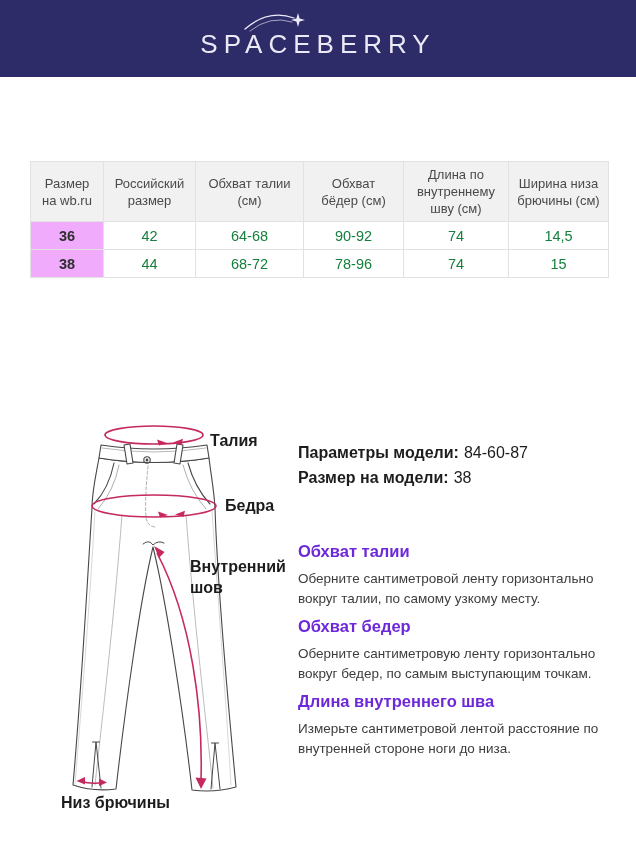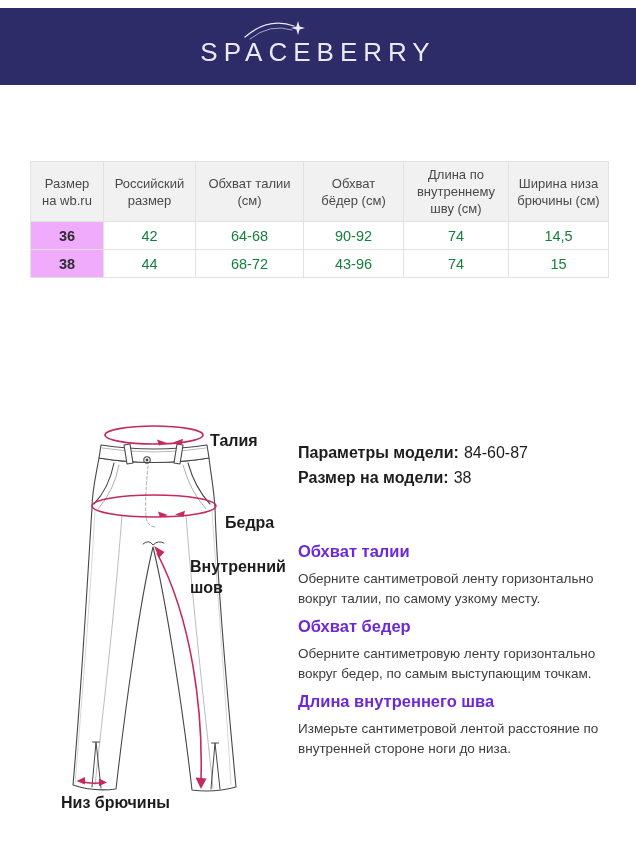--- a/index.html
+++ b/index.html
@@ -1,41 +1,41 @@
 <!DOCTYPE html>
 <html><head>
 <meta charset="utf-8">
 <style>
   * { margin:0; padding:0; box-sizing:border-box; }
   html,body { background:#fff; }
   body { font-family:"Liberation Sans", sans-serif; color:#222; }
   .page { position:relative; width:636px; height:848px; background:#fff; overflow:hidden; margin:0 auto; }
 
   
-  .brand-header { position:absolute; left:0; top:8px; width:636px; height:77px;
+  .brand-header { position:absolute; left:0; top:0; width:636px; height:77px;
     background:#2d2b68; display:flex; align-items:center; justify-content:center; }
   .brand-logo { position:relative; padding-top:12px; }
   .brand-name { font-size:26px; font-weight:400; letter-spacing:6px; color:#ece9f6; }
   .comet { position:absolute; left:42px; top:-12px; width:70px; height:32px; }
 
   
   .size-table-wrap { position:absolute; left:30px; top:161px; width:578px; }
   table.size-table { width:100%; border-collapse:collapse; table-layout:fixed;padding-left:16px; }
   .size-table th, .size-table td { border:1px solid #e2e2e2; text-align:center; vertical-align:middle; }
   .size-table th { background:#f1f1f1; font-weight:400; color:#4a4a4a; font-size:13px;
     line-height:17px; height:56px; padding:4px 8px; }
   .size-table td { background:#fff; color:#15803d; font-size:14.5px; height:28px; padding:2px 6px; }
   .size-table td.first-col { background:#f0abfc; font-weight:700; color:#2e2e2e; }
 
   
   .figure { position:absolute; left:40px; top:420px; width:262px; height:408px; }
   .figure svg { position:absolute; left:0; top:0; }
   .diagram-label { position:absolute; font-size:16px; font-weight:700; color:#1c1c1c; line-height:21px; }
   .label-waist { left:170px; top:10px; }
-  .label-hips  { left:185px; top:92px; }
+  .label-hips  { left:185px; top:75px; }
   .label-inseam{ left:150px; top:136px; width:110px; }
   .label-hem   { left:21px;  top:372px; white-space:nowrap; }
 
   
   .model-info { position:absolute; left:298px; top:440px; width:330px; }
   .model-info p { font-size:16px; line-height:25px; color:#1d1d1d; }
   .model-info b { font-weight:700; margin-right:5px; }
   .guide-section { position:absolute; left:298px; width:330px; }
   .section-waist  { top:542px; }
   .section-hips   { top:617px; }
@@ -85,21 +85,21 @@
           <td>42</td>
           <td>64-68</td>
           <td>90-92</td>
           <td>74</td>
           <td>14,5</td>
         </tr>
         <tr>
           <td class="first-col">38</td>
           <td>44</td>
           <td>68-72</td>
-          <td>43-96</td>
+          <td>78-96</td>
           <td>74</td>
           <td>15</td>
         </tr>
       </tbody>
     </table>
   </div>
 
   <div class="figure">
     <svg viewBox="0 0 262 408" width="262" height="408">
       <g fill="none" stroke="#474747" stroke-width="1.1" stroke-linejoin="round" stroke-linecap="round">

